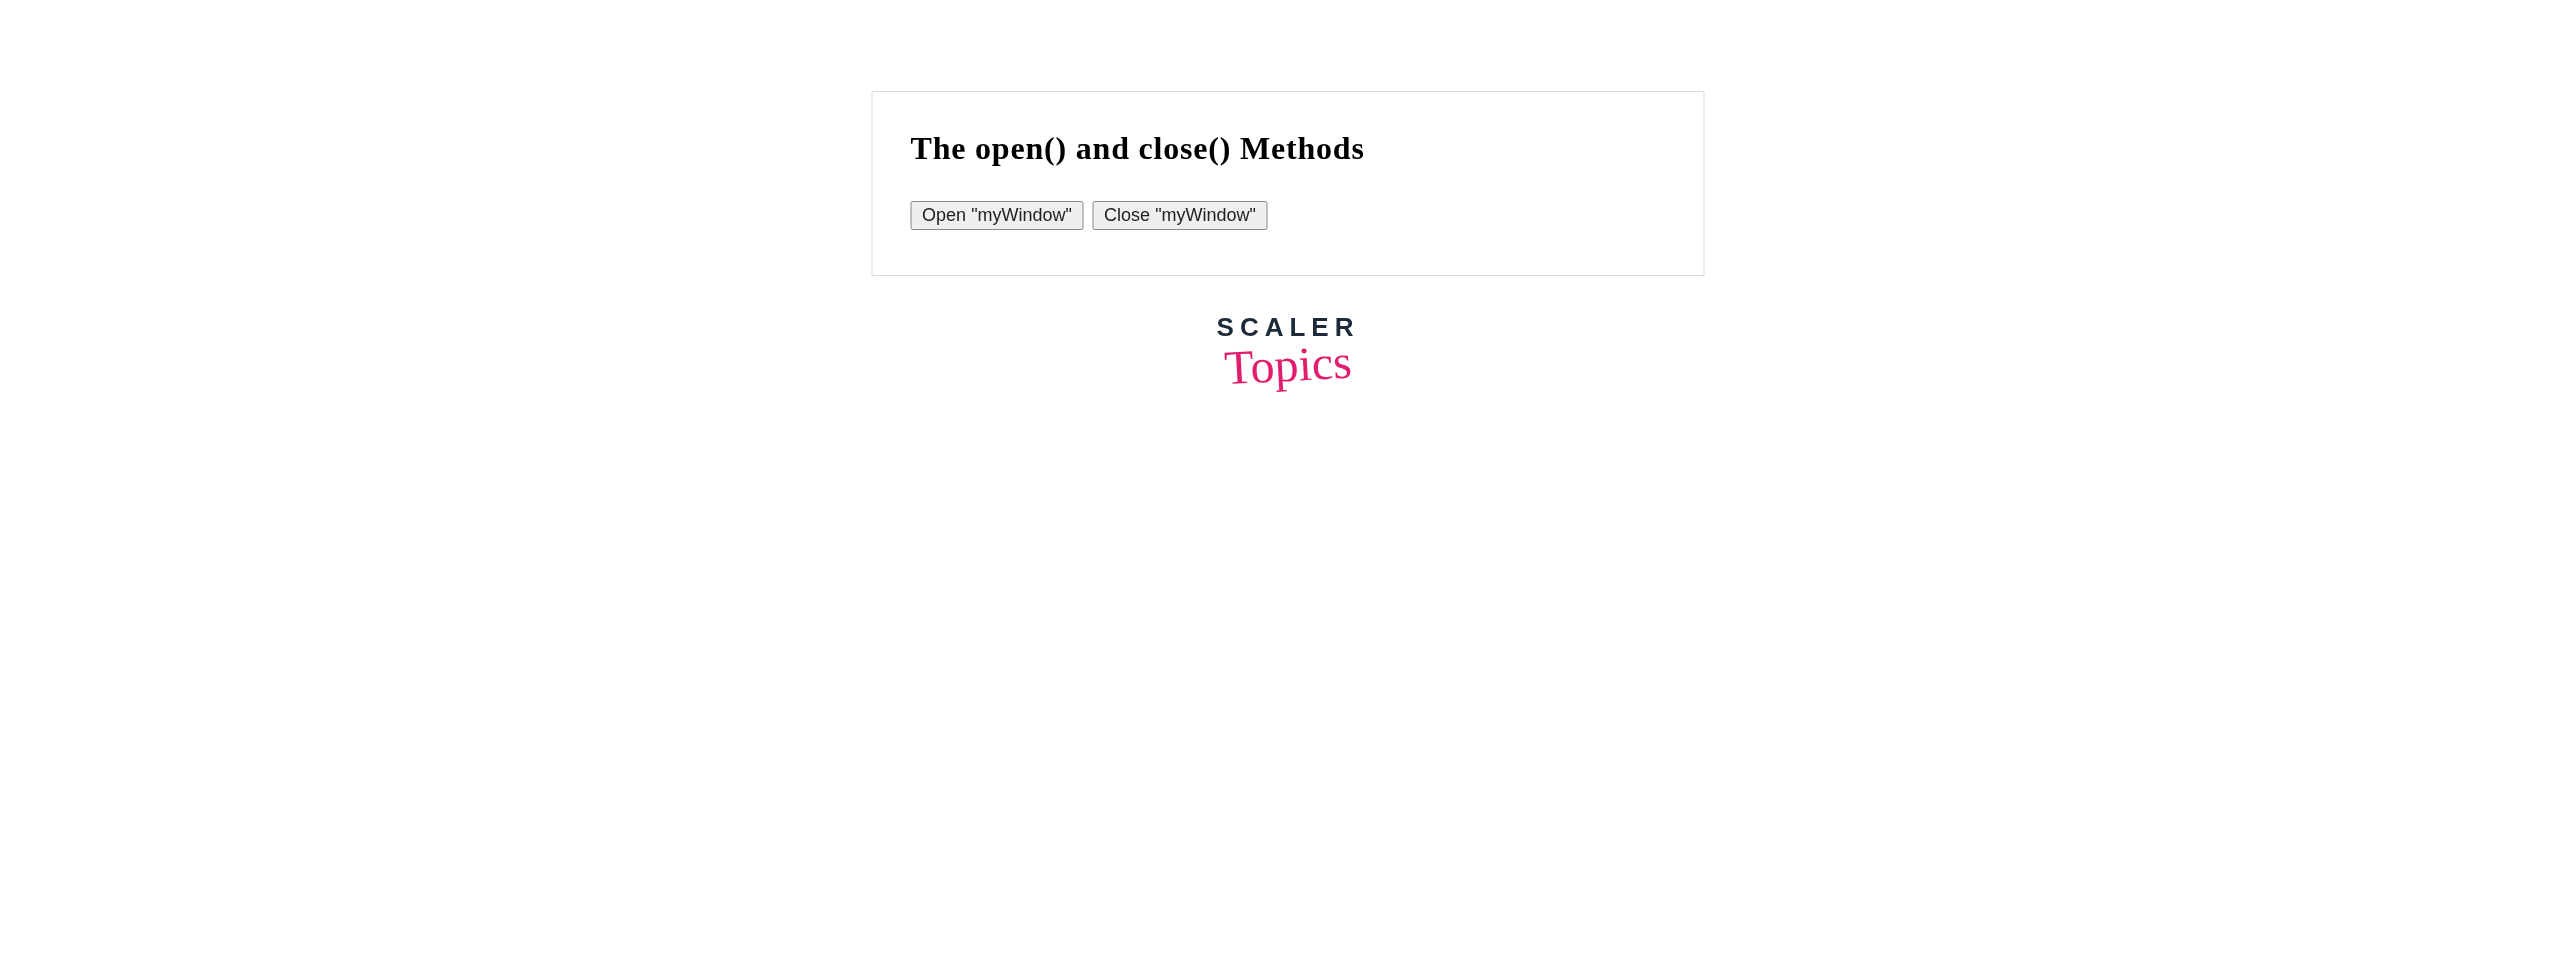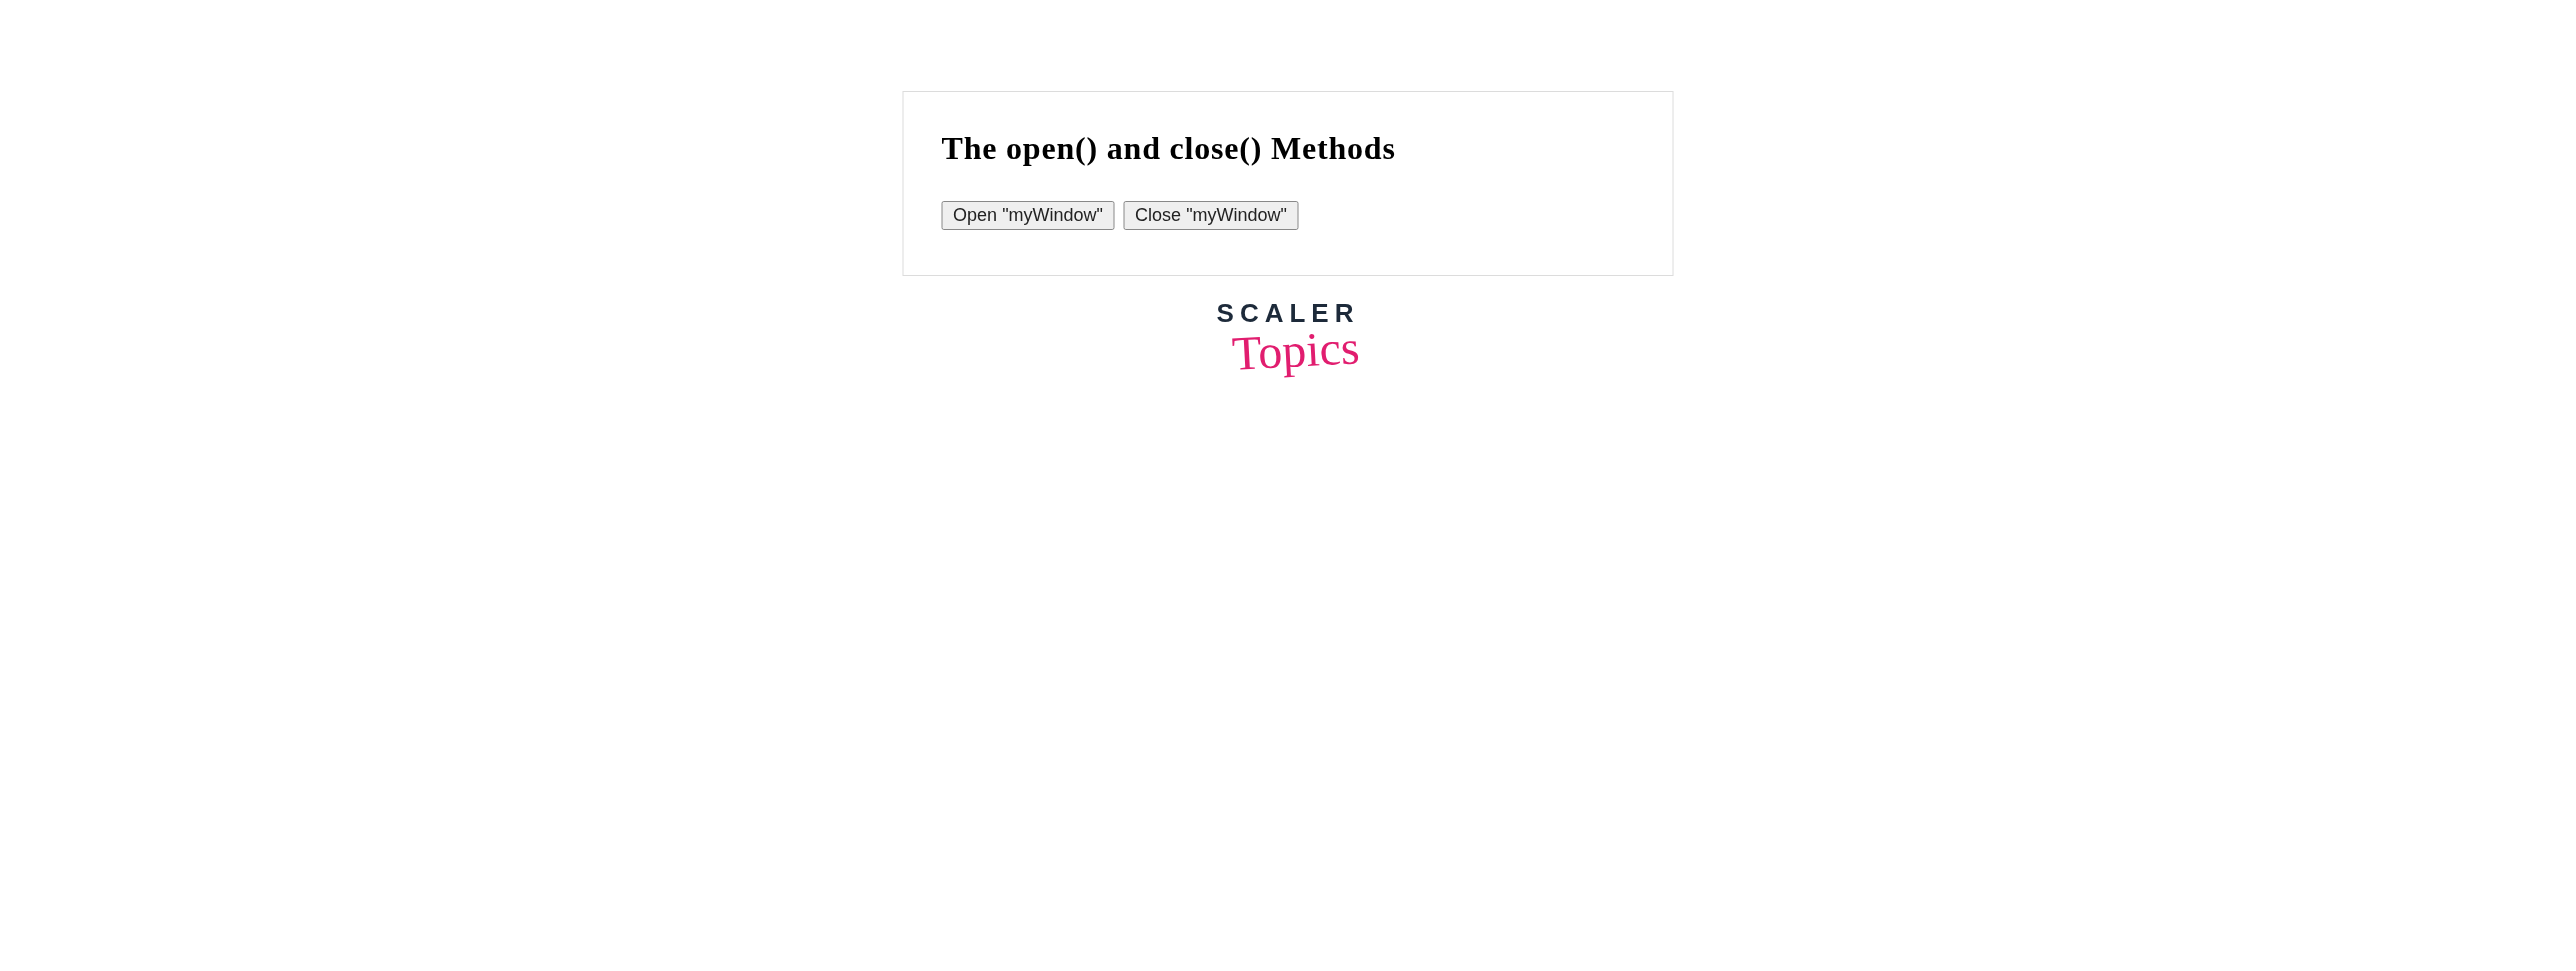--- a/index.html
+++ b/index.html
@@ -12,21 +12,21 @@
       width: 2576px;
       height: 971px;
       position: relative;
       font-family: Arial, Helvetica, sans-serif;
     }
     .demo-panel {
       position: absolute;
       left: 50%;
       top: 91px;
       transform: translateX(-50%);
-      width: 771px;
+      width: 833px;
       border: 1.5px solid #dcdcdc;
       padding: 38px 38px 45px 38px;
       background: #ffffff;
     }
     .heading {
       font-family: Georgia, 'Times New Roman', Times, serif;
       font-weight: 900;
       font-size: 32px;
       color: #000000;
       letter-spacing: 0.8px;
@@ -42,23 +42,23 @@
       color: #222;
       background: #efefef;
       border: 0.8px solid #888888;
       border-radius: 2.3px;
       padding: 3px 10.6px;
       cursor: pointer;
     }
     .brand {
       position: absolute;
       left: 50%;
-      top: 298px;
+      top: 312px;
       transform: translateX(-50%);
-      text-align: right;
+      text-align: center;
     }
     .brand-top {
       font-family: Arial, Helvetica, sans-serif;
       font-weight: 700;
       font-size: 26px;
       letter-spacing: 6px;
       color: #1d2a3a;
     }
     .brand-bottom {
       font-family: 'Brush Script MT', cursive;

